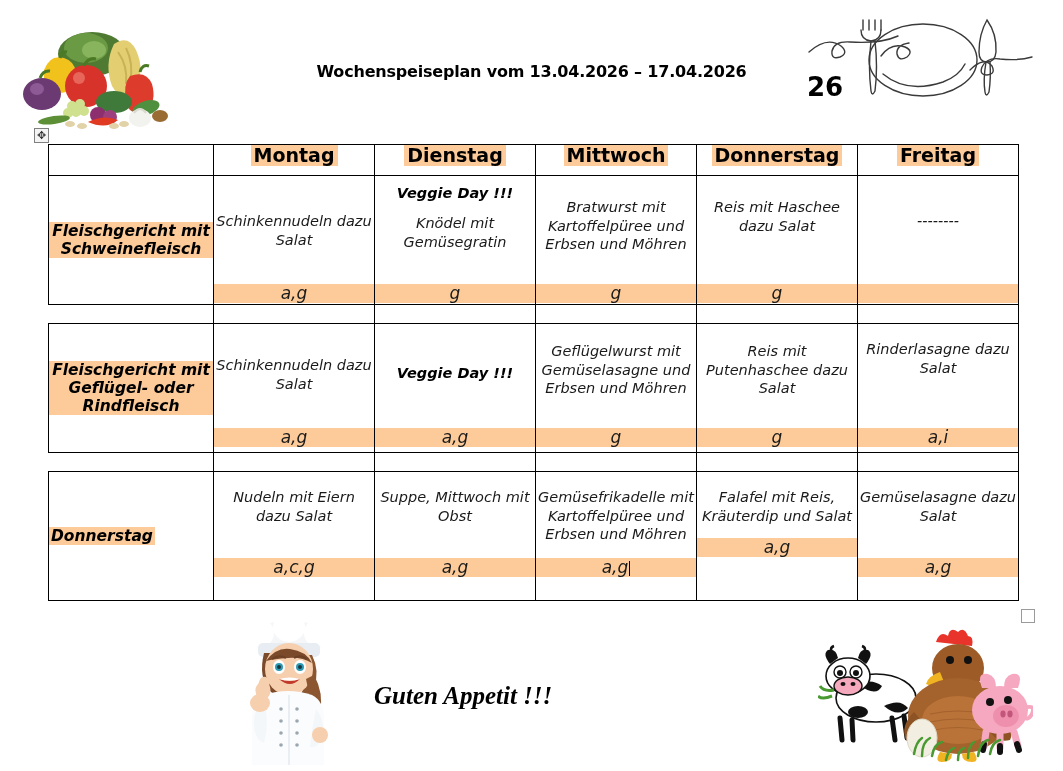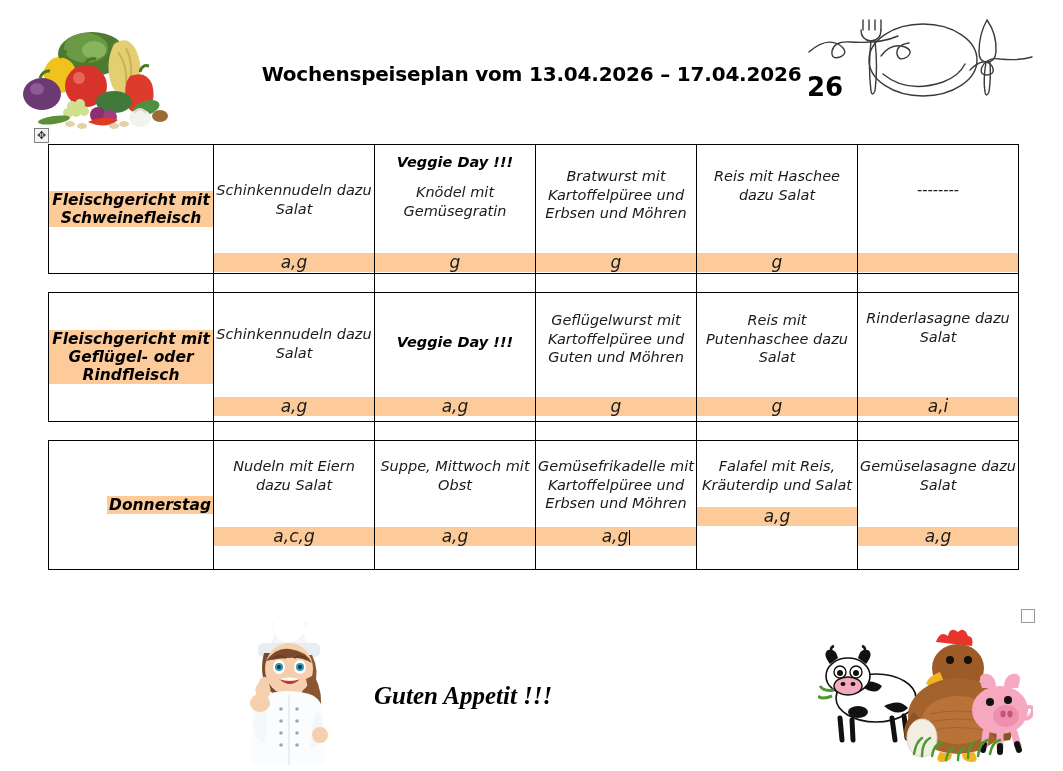--- a/index.html
+++ b/index.html
@@ -70,21 +70,21 @@
   }
 
   
   .page-title {
     position: absolute;
     left: 0;
     top: 62px;
     width: 1063px;
     text-align: center;
     font-family: "DejaVu Sans", sans-serif;
-    font-size: 20px;
+    font-size: 16px;
     font-weight: bold;
     color: #000000;
     letter-spacing: -0.2px;
   }
 
   
   .menu-table {
     position: absolute;
     left: 48px;
     top: 144px;
@@ -148,21 +148,21 @@
     line-height: 1.28;
     color: #1a1a1a;
   }
   .dish.veggie-note {
     font-weight: bold;
     color: #000;
   }
   .label-cell-inner {
     display: flex;
     align-items: center;
-    justify-content: flex-end;
+    justify-content: flex-start;
     height: 100%;
   }
   .row-label {
     display: inline-block;
     background: #fccb99;
     font-size: 15.5px;
     font-weight: bold;
     line-height: 1.18;
     text-align: center;
     color: #000;
@@ -267,20 +267,38 @@
 <table class="menu-table">
   <colgroup>
     <col class="c-label">
       <col class="c-day">
       <col class="c-day">
     <col class="c-day">
       <col class="c-day">
       <col class="c-day">
   </colgroup>
   <tbody>
+    <tr>
+      <td class="hdr-cell"></td>
+      <td class="hdr-cell">
+        <span class="hdr-text">Montag</span>
+      </td>
+      <td class="hdr-cell">
+        <span class="hdr-text">Dienstag</span>
+      </td>
+      <td class="hdr-cell">
+        <span class="hdr-text">Mittwoch</span>
+      </td>
+      <td class="hdr-cell">
+        <span class="hdr-text">Donnerstag</span>
+      </td>
+      <td class="hdr-cell">
+        <span class="hdr-text">Freitag</span>
+      </td>
+    </tr>
 
     <tr>
       <td class="body-cell">
         <div class="label-cell-inner">
           <span class="row-label">Fleischgericht mit Schweinefleisch</span>
         </div>
       </td>
       <td class="body-cell">
         <div class="cell-inner">
           <div class="dish" style="top:36px">Schinkennudeln dazu Salat</div>
@@ -335,21 +353,21 @@
         </div>
       </td>
       <td class="body-cell">
         <div class="cell-inner">
           <div class="dish veggie-note" style="top:40px">Veggie Day !!!</div>
           <div class="allergen" style="top:104px">a,g</div>
         </div>
       </td>
       <td class="body-cell">
         <div class="cell-inner">
-          <div class="dish" style="top:18px">Geflügelwurst mit Kartoffelpüree und Guten und Möhren</div>
+          <div class="dish" style="top:18px">Geflügelwurst mit Gemüselasagne und Erbsen und Möhren</div>
           <div class="allergen" style="top:104px">g</div>
         </div>
       </td>
       <td class="body-cell">
         <div class="cell-inner">
           <div class="dish" style="top:18px">Reis mit Putenhaschee dazu Salat</div>
           <div class="allergen" style="top:104px">g</div>
         </div>
       </td>
       <td class="body-cell">

